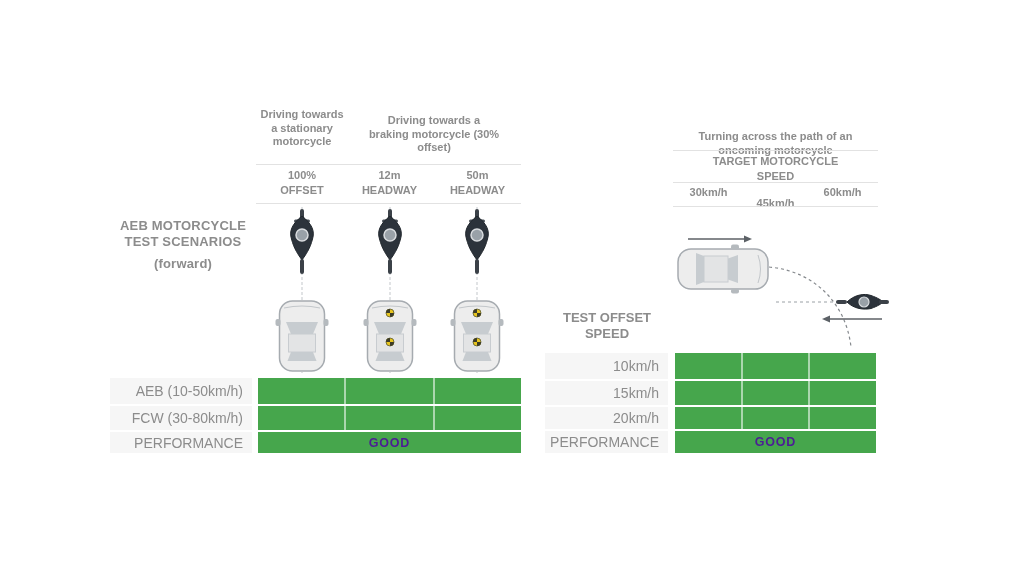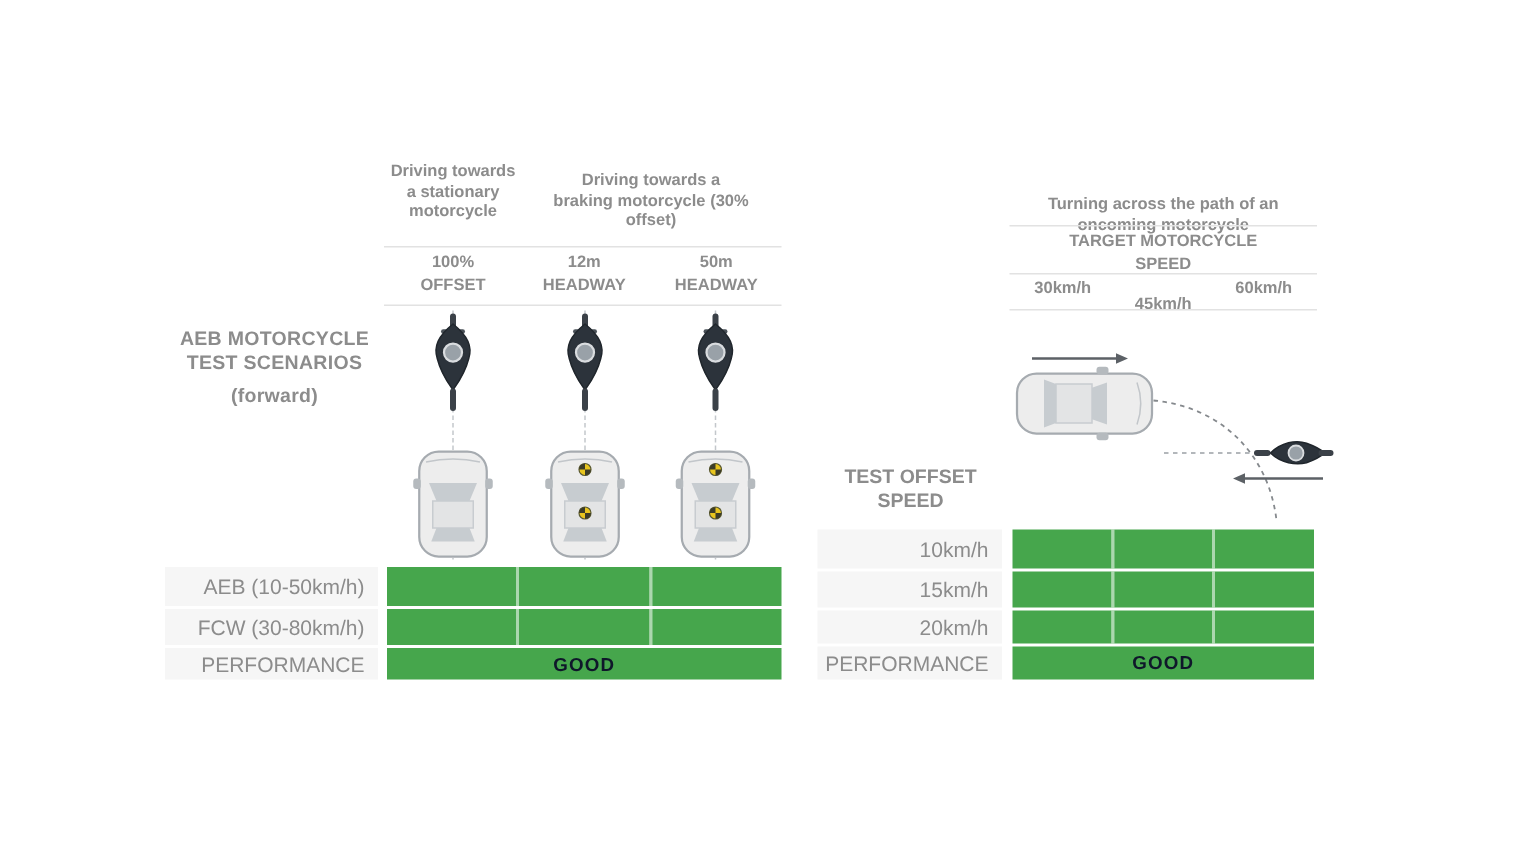--- a/index.html
+++ b/index.html
@@ -20,21 +20,21 @@
     display:flex;align-items:center;justify-content:flex-end;
     background:var(--label_band,#f6f6f6);padding-right:9px;box-sizing:border-box;
   }
   .sidelabel{font-size:13px;line-height:16px;font-weight:bold;}
   .hline{height:1px;background:var(--separator,#e2e2e2);}
   .green-row{display:flex;}
   .gcell{flex:1;background:var(--green,#46a64c);}
   .gcell + .gcell{border-left:2px solid rgba(255,255,255,.55);}
   .perf-bar{
     background:var(--green,#46a64c);display:flex;align-items:center;justify-content:center;
-    color:#0f172a;font-size:12.5px;font-weight:bold;letter-spacing:.8px;
+    color:#4c1d95;font-size:12.5px;font-weight:bold;letter-spacing:.8px;
   }
   .scenario-svg{position:absolute;width:70px;height:170px;}
   .no-markers .marker{display:none;}
 </style>
 </head>
 <body>
 
 <div class="canvas">
 
   <section>

